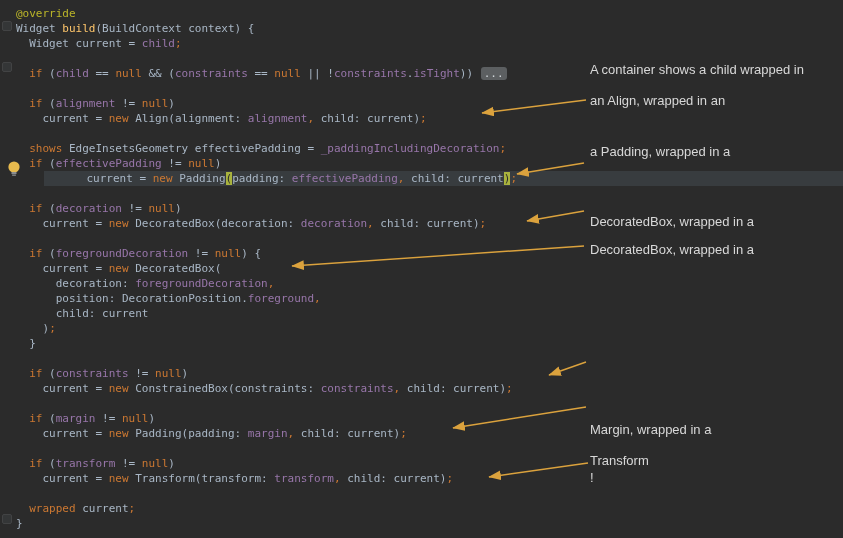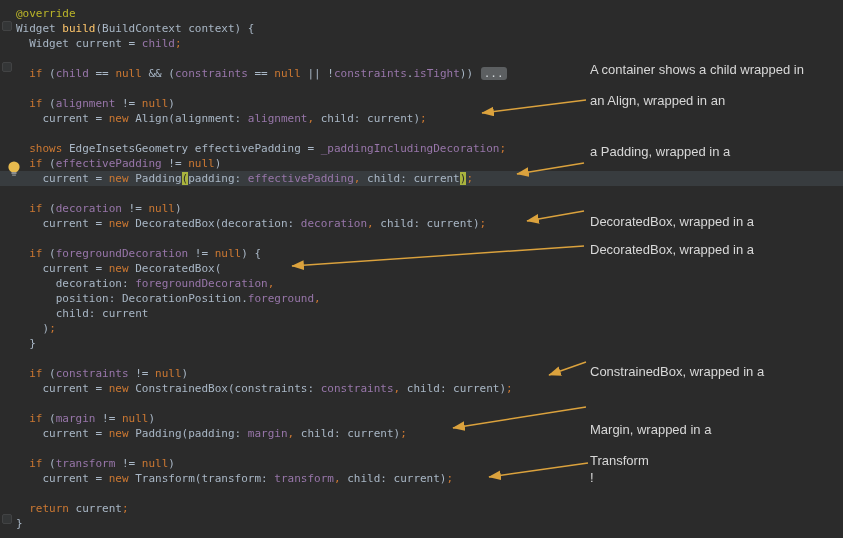--- a/index.html
+++ b/index.html
@@ -3,21 +3,21 @@
 <meta charset="utf-8">
 <style>
   html,body{margin:0;padding:0;background:#1e1e1e;}
   #screen{
     position:relative;width:843px;height:538px;overflow:hidden;
     background:#2b2b2b;
     font-family:"DejaVu Sans Mono","Liberation Mono",monospace;
   }
   #code{position:absolute;top:6px;left:0;width:843px;font-size:11px;line-height:15px;}
   .code-line{height:15px;white-space:pre;padding-left:16px;color:#a9b7c6;}
-  .code-line.current{background:#383c3f;}
+  .code-line.current{background:#383c3f;margin-left:44px;}
   .tk-d{color:#a9b7c6;}
   .tk-k{color:#cc7832;font-weight:normal;}
   .tk-f{color:#9876aa;}
   .tk-fn{color:#ffc66b;font-weight:normal;}
   .tk-an{color:#bbb529;}
   .tk-p{color:#cc7832;}
   .tk-fold{background:#5c5f61;color:#cfd4d8;border-radius:3px;padding:0 3px;margin-left:1px;}
   .tk-hl{background:#a9b33e;color:#2b2b2b;}
   .ann{
     position:absolute;left:590px;
@@ -63,41 +63,40 @@
       <div class="code-line"></div>
       <div class="code-line"><span class="tk-d">  </span><span class="tk-k">if</span><span class="tk-d"> (</span><span class="tk-f">constraints</span><span class="tk-d"> != </span><span class="tk-k">null</span><span class="tk-d">)</span></div>
       <div class="code-line"><span class="tk-d">    current = </span><span class="tk-k">new</span><span class="tk-d"> ConstrainedBox(constraints: </span><span class="tk-f">constraints</span><span class="tk-p">,</span><span class="tk-d"> child: current)</span><span class="tk-p">;</span></div>
       <div class="code-line"></div>
       <div class="code-line"><span class="tk-d">  </span><span class="tk-k">if</span><span class="tk-d"> (</span><span class="tk-f">margin</span><span class="tk-d"> != </span><span class="tk-k">null</span><span class="tk-d">)</span></div>
       <div class="code-line"><span class="tk-d">    current = </span><span class="tk-k">new</span><span class="tk-d"> Padding(padding: </span><span class="tk-f">margin</span><span class="tk-p">,</span><span class="tk-d"> child: current)</span><span class="tk-p">;</span></div>
       <div class="code-line"></div>
       <div class="code-line"><span class="tk-d">  </span><span class="tk-k">if</span><span class="tk-d"> (</span><span class="tk-f">transform</span><span class="tk-d"> != </span><span class="tk-k">null</span><span class="tk-d">)</span></div>
       <div class="code-line"><span class="tk-d">    current = </span><span class="tk-k">new</span><span class="tk-d"> Transform(transform: </span><span class="tk-f">transform</span><span class="tk-p">,</span><span class="tk-d"> child: current)</span><span class="tk-p">;</span></div>
       <div class="code-line"></div>
-      <div class="code-line"><span class="tk-d">  </span><span class="tk-k">return</span><span class="tk-d"> current</span><span class="tk-p">;</span></div>
+      <div class="code-line"><span class="tk-d">  </span><span class="tk-k">wrapped</span><span class="tk-d"> current</span><span class="tk-p">;</span></div>
       <div class="code-line"><span class="tk-d">}</span></div>
     </div>
 
   <div class="gutter-icon fold-marker" style="left:2px;top:21px;"></div>
   <div class="gutter-icon fold-marker" style="left:2px;top:62px;"></div>
   <div class="gutter-icon" style="left:6px;top:160px;width:16px;height:18px;">
     <svg width="16" height="18" viewBox="0 0 16 18">
       <circle cx="8" cy="7" r="5.6" fill="#e8bb4e"></circle>
       <rect x="5.4" y="12" width="5.2" height="2.2" rx="0.8" fill="#8a8d8f"></rect>
       <rect x="5.9" y="14.4" width="4.2" height="1.6" rx="0.8" fill="#77797b"></rect>
     </svg>
   </div>
   <div class="gutter-icon fold-marker" style="left:2px;top:514px;"></div>
 
   <div class="ann" style="top:62px;">A container shows a child wrapped in</div>
   <div class="ann" style="top:93px;">an Align, wrapped in an</div>
   <div class="ann" style="top:144px;">a Padding, wrapped in a</div>
   <div class="ann" style="top:214px;">DecoratedBox, wrapped in a</div>
   <div class="ann" style="top:242px;">DecoratedBox, wrapped in a</div>
-  <div class="ann" style="top:364px;">ConstrainedBox, wrapped in a</div>
   <div class="ann" style="top:407px;margin-top:15px;">Margin, wrapped in a</div>
   <div class="ann" style="top:453px;">Transform</div>
   <div class="ann" style="top:470px;">!</div>
 
   <svg id="arrows" width="843" height="538">
     <defs>
       <marker id="ah" markerWidth="10" markerHeight="8" refX="8.5" refY="3.5" orient="auto">
         <path d="M0,0 L9,3.5 L0,7 Z" fill="#dba23d"></path>
       </marker>
     </defs>

